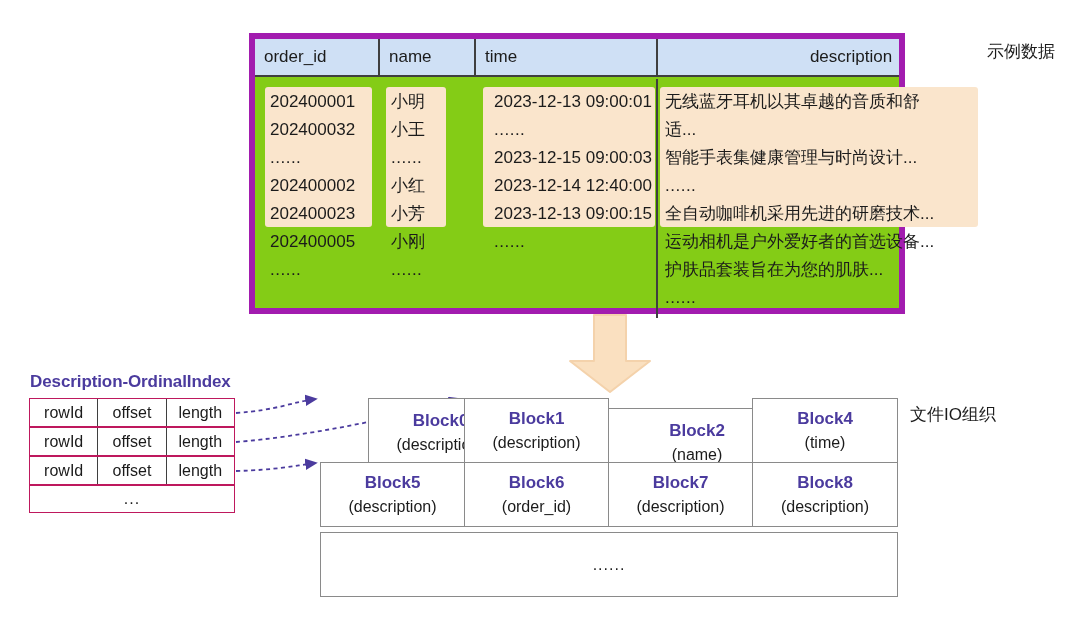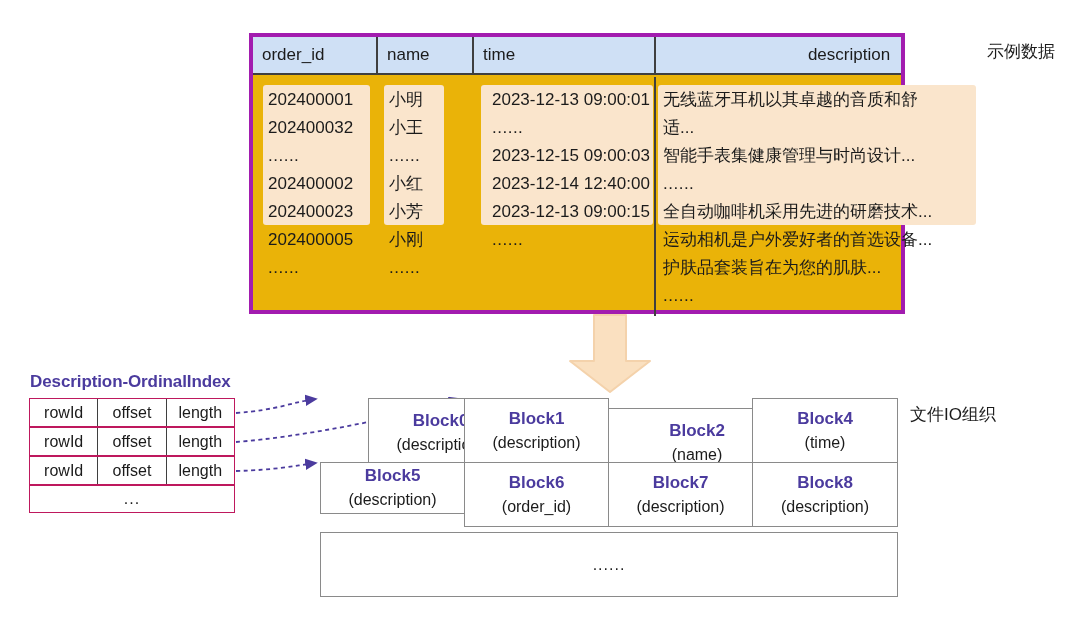--- a/index.html
+++ b/index.html
@@ -9,23 +9,23 @@
     font-family:"Liberation Sans","DejaVu Sans",sans-serif;
     position:relative;
     overflow:hidden;
     -webkit-font-smoothing:antialiased;
   }
   .abs{position:absolute;}
 
   
   #sample-table{
     left:249px;top:33px;width:656px;height:281px;
-    border:4px solid #a21caf;
-    box-sizing:border-box;
-    background:#eab308;
+    border:6px solid #a21caf;
+    box-sizing:border-box;
+    background:#84cc16;
   }
   #sample-head{
     position:absolute;left:0;top:0;right:0;height:38px;
     background:#cfe0f5;
     border-bottom:2px solid #3f3f3f;
     box-sizing:border-box;
   }
   #sample-head .hcell{
     position:absolute;top:0;height:100%;
     display:flex;align-items:center;
@@ -228,21 +228,21 @@
 </div>
 <div class="blkcell" style="left:608px;top:408px;width:145px;height:70px;padding-left:33px;">
   <span class="bname">Block2</span>
   <span class="bsub">(name)</span>
 </div>
 <div class="blkcell" style="left:752px;top:398px;width:146px;height:65px;">
   <span class="bname">Block4</span>
   <span class="bsub">(time)</span>
 </div>
 
-<div class="blkcell" style="left:320px;top:462px;width:145px;height:52px;">
+<div class="blkcell" style="left:320px;top:462px;width:145px;height:65px;">
   <span class="bname">Block5</span>
   <span class="bsub">(description)</span>
 </div>
 <div class="blkcell" style="left:464px;top:462px;width:145px;height:65px;">
   <span class="bname">Block6</span>
   <span class="bsub">(order_id)</span>
 </div>
 <div class="blkcell" style="left:608px;top:462px;width:145px;height:65px;">
   <span class="bname">Block7</span>
   <span class="bsub">(description)</span>

